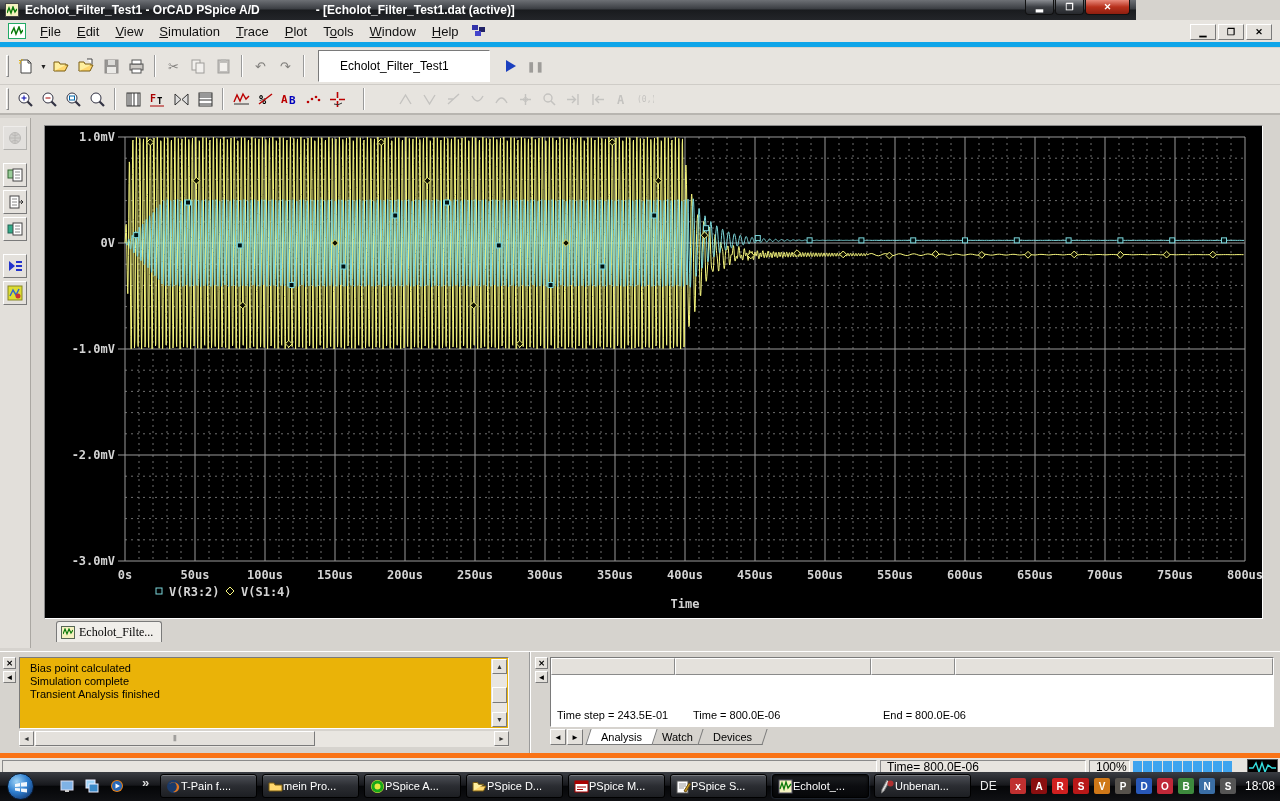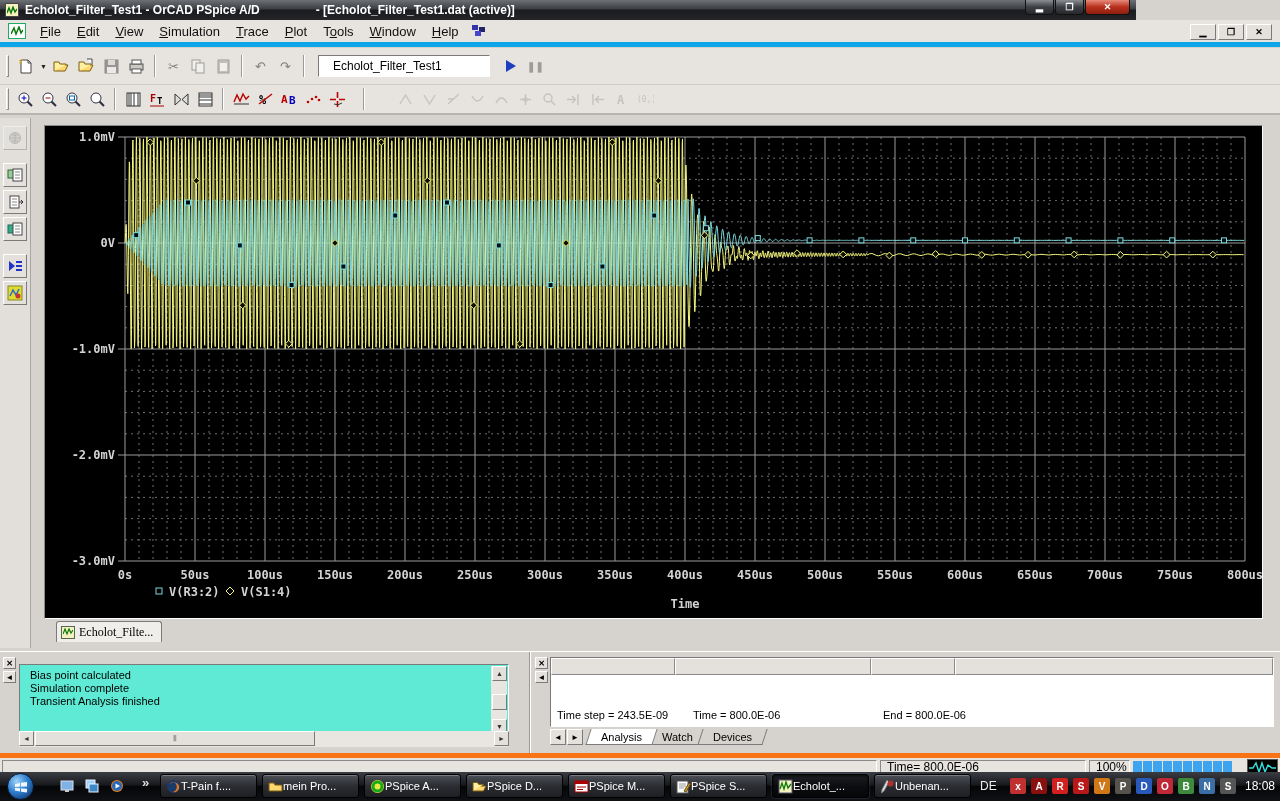--- a/index.html
+++ b/index.html
@@ -39,21 +39,21 @@
 
   
   #toolbar1 { position:absolute; left:0; top:48px; width:1280px; height:37px; background:#e7e4df;
     display:flex; align-items:center; border-bottom:1px solid #cfccc7; }
   #toolbar2 { position:absolute; left:0; top:85px; width:1280px; height:30px; background:#e7e4df;
     display:flex; align-items:center; border-bottom:2px solid #b8b5b0; }
   .grip { width:3px; height:22px; margin:0 4px 0 6px; border:1px solid; border-color:#fff #8a8a8a #8a8a8a #fff; }
   .tbtn { width:25px; height:25px; display:flex; align-items:center; justify-content:center; }
   .tb2 .tbtn { width:24px; height:23px; }
   .tsep { width:2px; height:22px; margin:0 5px; border-left:1px solid #9a9a9a; border-right:1px solid #fff; }
-  #sim-combo { width:172px; height:22px; margin:0 8px; font-size:12px; padding:2px 14px;
+  #sim-combo { width:172px; height:32px; margin:0 8px; font-size:12px; padding:2px 21px;
     border:1px solid; border-color:#7a7a7a #fff #fff #7a7a7a; background:#fff; font-family:"Liberation Sans",sans-serif; }
   .ddarrow { width:11px; height:25px; display:flex; align-items:center; justify-content:center; font-size:7px; color:#222; }
 
   
   #sidebar { position:absolute; left:0; top:118px; width:31px; height:530px; background:#e2dfda;
     border-right:1px solid #aaa7a2; display:flex; flex-direction:column; align-items:center; padding-top:8px; }
   #sidebar .tbtn { width:24px; height:24px; margin-bottom:3px; }
   #sidebar .gap { height:10px; }
 
   
@@ -65,21 +65,21 @@
   #doc-tabbar { position:absolute; left:44px; top:620px; width:1220px; height:24px;font-family:Liberation Serif, serif; }
   #doc-tab { position:absolute; left:12px; top:1px; height:21px; padding:2px 8px 2px 4px; background:#f0eeea;
     border:1px solid #7a7a7a; border-bottom:none; border-radius:3px 3px 0 0;
     display:flex; align-items:center; font-size:12px; gap:4px; }
   #doc-tab .dicon { width:14px; height:13px; background:#f5f2c0; border:1px solid #565; display:flex; align-items:center; justify-content:center; }
 
   
   #panels { position:absolute; left:0; top:651px; width:1280px; height:101px; background:#d6d3ce; border-top:1px solid #fff; }
   .dockstrip { position:absolute; top:5px; width:15px; display:flex; flex-direction:column; gap:2px; align-items:center; }
   .dockbtn { width:13px; height:12px; font-size:8px; font-weight:bold; display:flex; align-items:center; justify-content:center; }
-  #out-box { position:absolute; left:19px; top:12px; width:490px; height:72px; background:#5eead4; }
+  #out-box { position:absolute; left:19px; top:5px; width:490px; height:72px; background:#eab308; }
   #out-list { position:absolute; left:2px; top:2px; width:468px; height:66px; overflow:hidden;
     font-size:11px; color:#000; line-height:13px; padding:2px 0 0 8px; }
   .vscroll { position:absolute; right:1px; top:1px; width:16px; bottom:1px; background:#e9e6e1; }
   .hscroll { position:absolute; left:19px; top:79px; width:490px; height:16px; background:#e9e6e1; }
   .sbtn { position:absolute; width:15px; height:15px; font-size:7px; color:#333; }
   .thumb { position:absolute; background:#e4e1dc; }
   .panel-divider { position:absolute; left:529px; top:0; width:2px; height:101px; background:#d6d3ce; border-left:1px solid #9a9a9a; border-right:1px solid #fff; }
 
   #watch-box { position:absolute; left:550px; top:5px; width:724px; height:70px; background:#fff; }
   #watch-header { position:absolute; left:0; top:0; width:100%; height:17px; display:flex; }
@@ -664,21 +664,21 @@
       <span class="dockbtn btn raised">◄</span>
     </div>
     <div id="watch-box" class="sunken">
       <div id="watch-header">
           <span class="hcell" style="width: 124px;"></span>
           <span class="hcell" style="width: 196px;"></span>
           <span class="hcell" style="width: 84px;"></span>
           <span class="hcell" style="width: auto; flex: 1 1 0%;"></span>
         </div>
       <div id="watch-status">
-        <span style="left:6px;">Time step = 243.5E-09</span>
+        <span style="left:6px;">Time step = 243.5E-01</span>
         <span style="left:142px;">Time = 800.0E-06</span>
         <span style="left:332px;">End = 800.0E-06</span>
       </div>
     </div>
     <div id="watch-tabs">
       <span class="tab-arrow btn raised">◄</span>
       <span class="tab-arrow btn raised">►</span>
       <span id="wtab-container" style="display:flex;margin-left:4px;">
           <span class="wtab active"><span>Analysis</span></span>
           <span class="wtab"><span>Watch</span></span>

